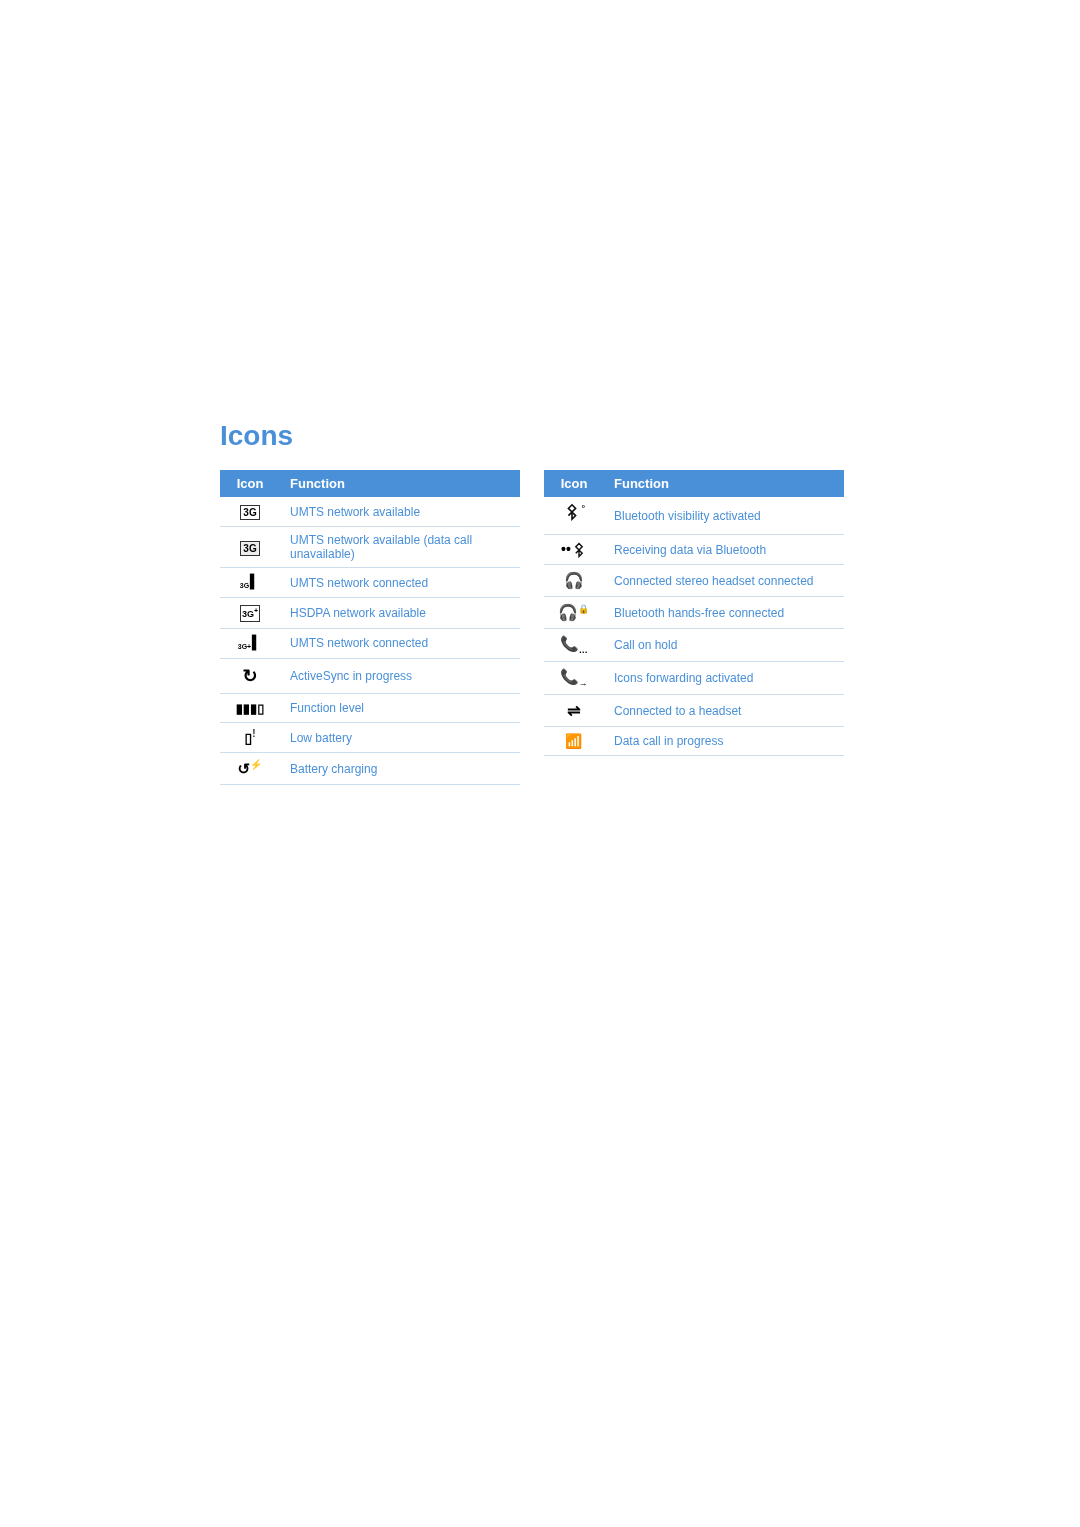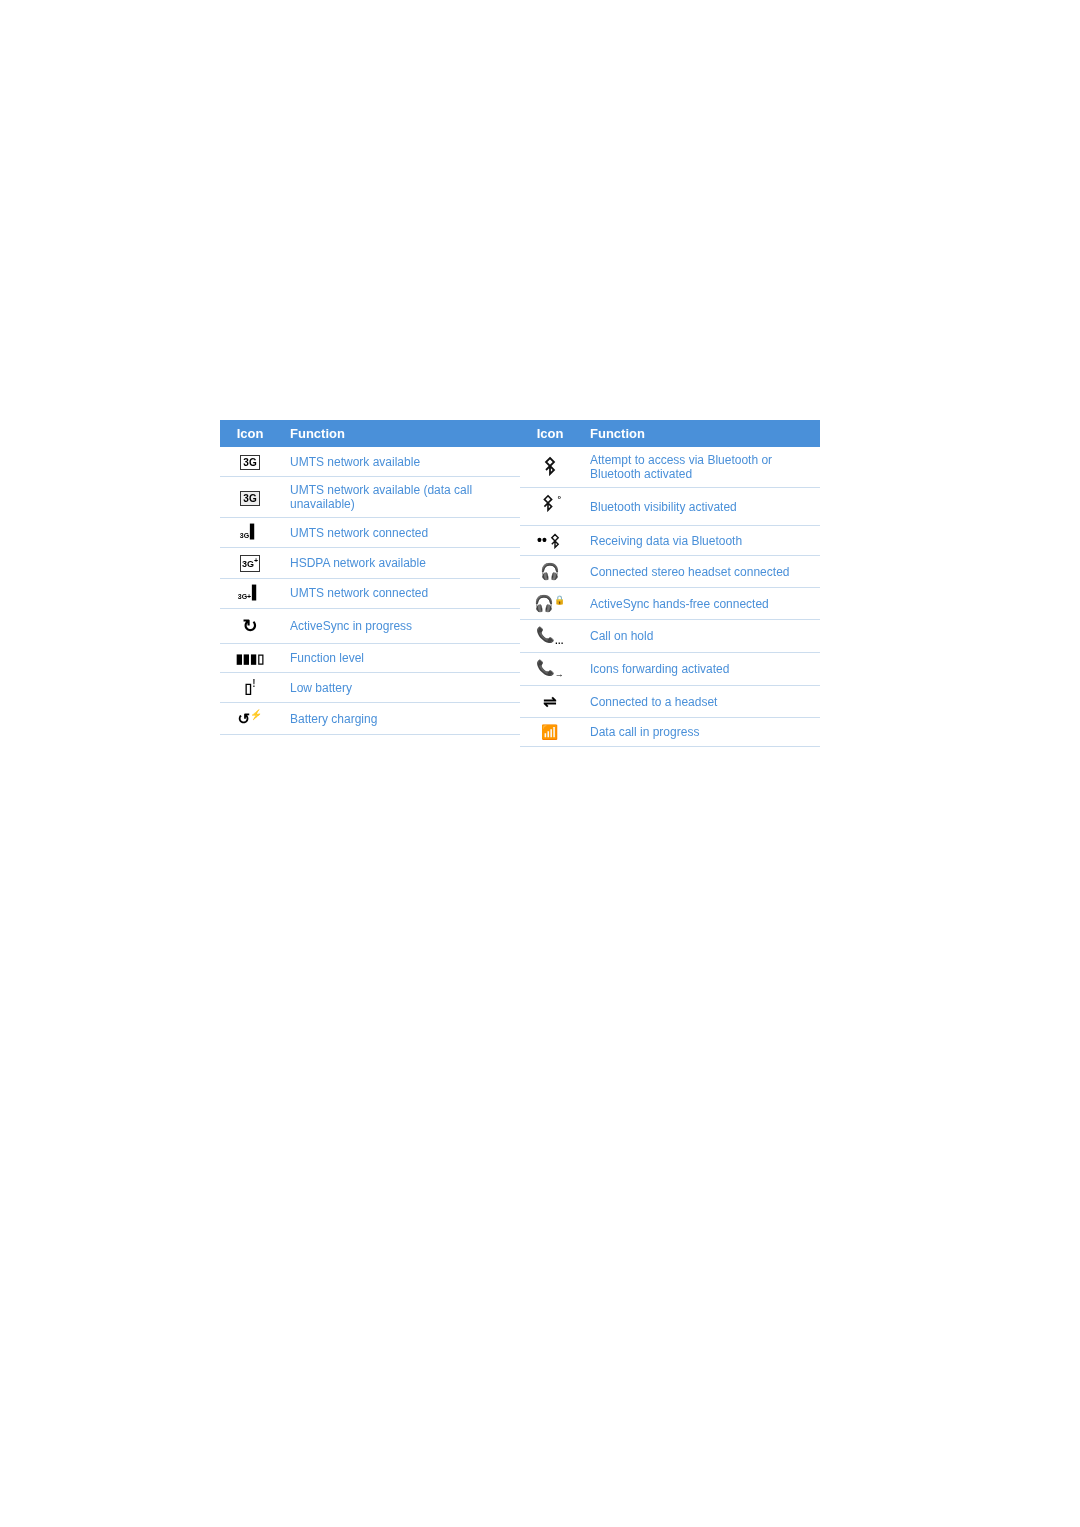--- a/index.html
+++ b/index.html
@@ -17,20 +17,21 @@
 
     h1.section-title {
       font-size: 28px;
       font-weight: bold;
       color: #4a90d9;
       margin-bottom: 18px;
     }
 
     .tables-container {
       display: flex;
+      gap: 24px;
       align-items: flex-start;
     }
 
     table {
       border-collapse: collapse;
       width: 300px;
     }
 
     thead tr th {
       background-color: #4a90d9;
@@ -73,20 +74,21 @@
       text-align: center;
       margin-top: 40px;
       font-size: 13px;
       color: #333;
     }
   </style>
 </head>
 <body>
 
 <div class="page-content">
+  <h1 class="section-title">Icons</h1>
 
   <div class="tables-container">
 
     <table>
       <thead>
         <tr>
           <th>Icon</th>
           <th>Function</th>
         </tr>
       </thead>
@@ -137,45 +139,39 @@
     </table>
 
     <table>
       <thead>
         <tr>
           <th>Icon</th>
           <th>Function</th>
         </tr>
       </thead>
       <tbody id="right-tbody">
-      <tr>
-    <td class="icon-cell"><svg width="20" height="20" viewBox="0 0 20 20">
-                <path d="M10 2 L14 6 L10 10 L14 14 L10 18 L10 10 L6 14 L10 10 L6 6 L10 2Z" fill="none" stroke="#111" stroke-width="1.8"></path>
-              </svg></td>
-    <td>Attempt to access via Bluetooth or Bluetooth activated</td>
-  </tr>
           <tr>
     <td class="icon-cell"><span style="position:relative;display:inline-block;width:22px;height:22px;"><svg width="18" height="18" viewBox="0 0 20 20" style="position:absolute;left:0;top:0;">
                   <path d="M10 2 L14 6 L10 10 L14 14 L10 18 L10 10 L6 14 L10 10 L6 6 L10 2Z" fill="none" stroke="#111" stroke-width="1.8"></path>
                 </svg><span style="position:absolute;right:0;top:0;font-size:9px;color:#111;">°</span></span></td>
     <td>Bluetooth visibility activated</td>
   </tr>
           <tr>
     <td class="icon-cell"><span style="font-size:14px;">••</span><svg width="16" height="16" viewBox="0 0 20 20" style="vertical-align:middle;">
                 <path d="M10 2 L14 6 L10 10 L14 14 L10 18 L10 10 L6 14 L10 10 L6 6 L10 2Z" fill="none" stroke="#111" stroke-width="1.8"></path>
               </svg></td>
     <td>Receiving data via Bluetooth</td>
   </tr>
           <tr>
     <td class="icon-cell"><span style="font-size:16px;">🎧</span></td>
     <td>Connected stereo headset connected</td>
   </tr>
           <tr>
     <td class="icon-cell"><span style="font-size:16px;">🎧</span><sup style="font-size:9px;color:#333;">🔒</sup></td>
-    <td>ActiveSync hands-free connected</td>
+    <td>Bluetooth hands-free connected</td>
   </tr>
           <tr>
     <td class="icon-cell"><span style="font-size:15px;">📞<sub style="font-size:9px;">…</sub></span></td>
     <td>Call on hold</td>
   </tr>
           <tr>
     <td class="icon-cell"><span style="font-size:15px;">📞<sub style="font-size:9px;">→</sub></span></td>
     <td>Icons forwarding activated</td>
   </tr>
           <tr>

